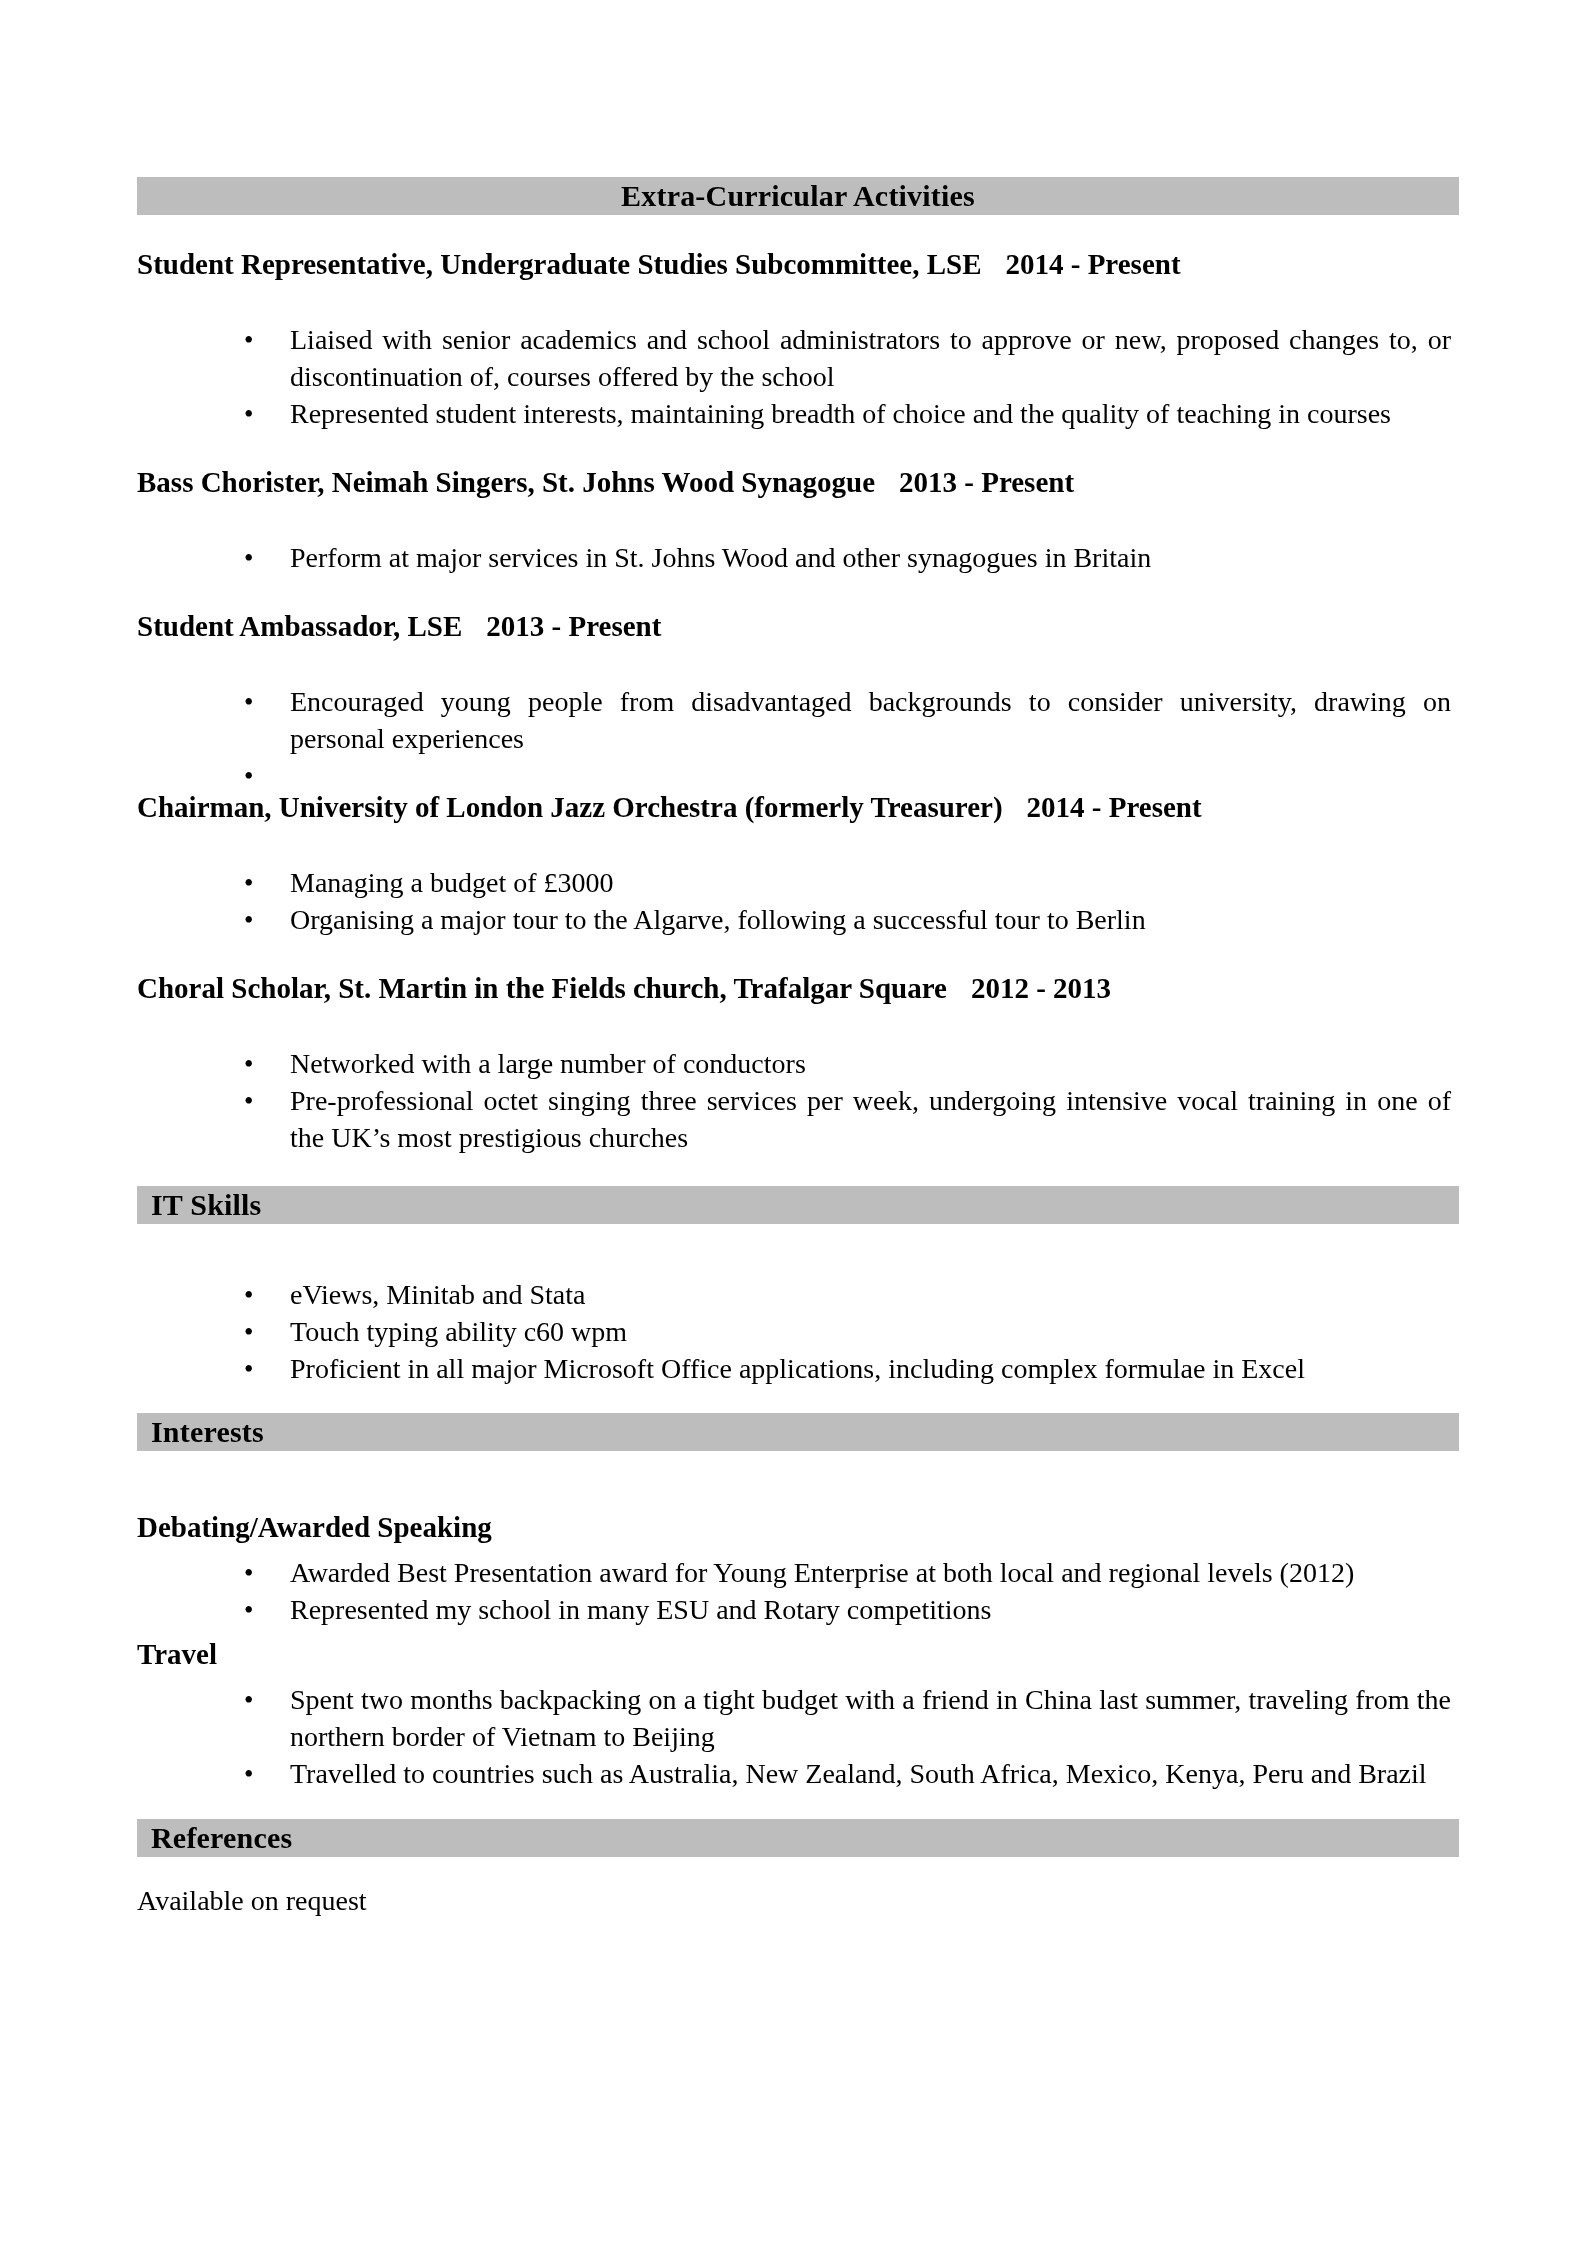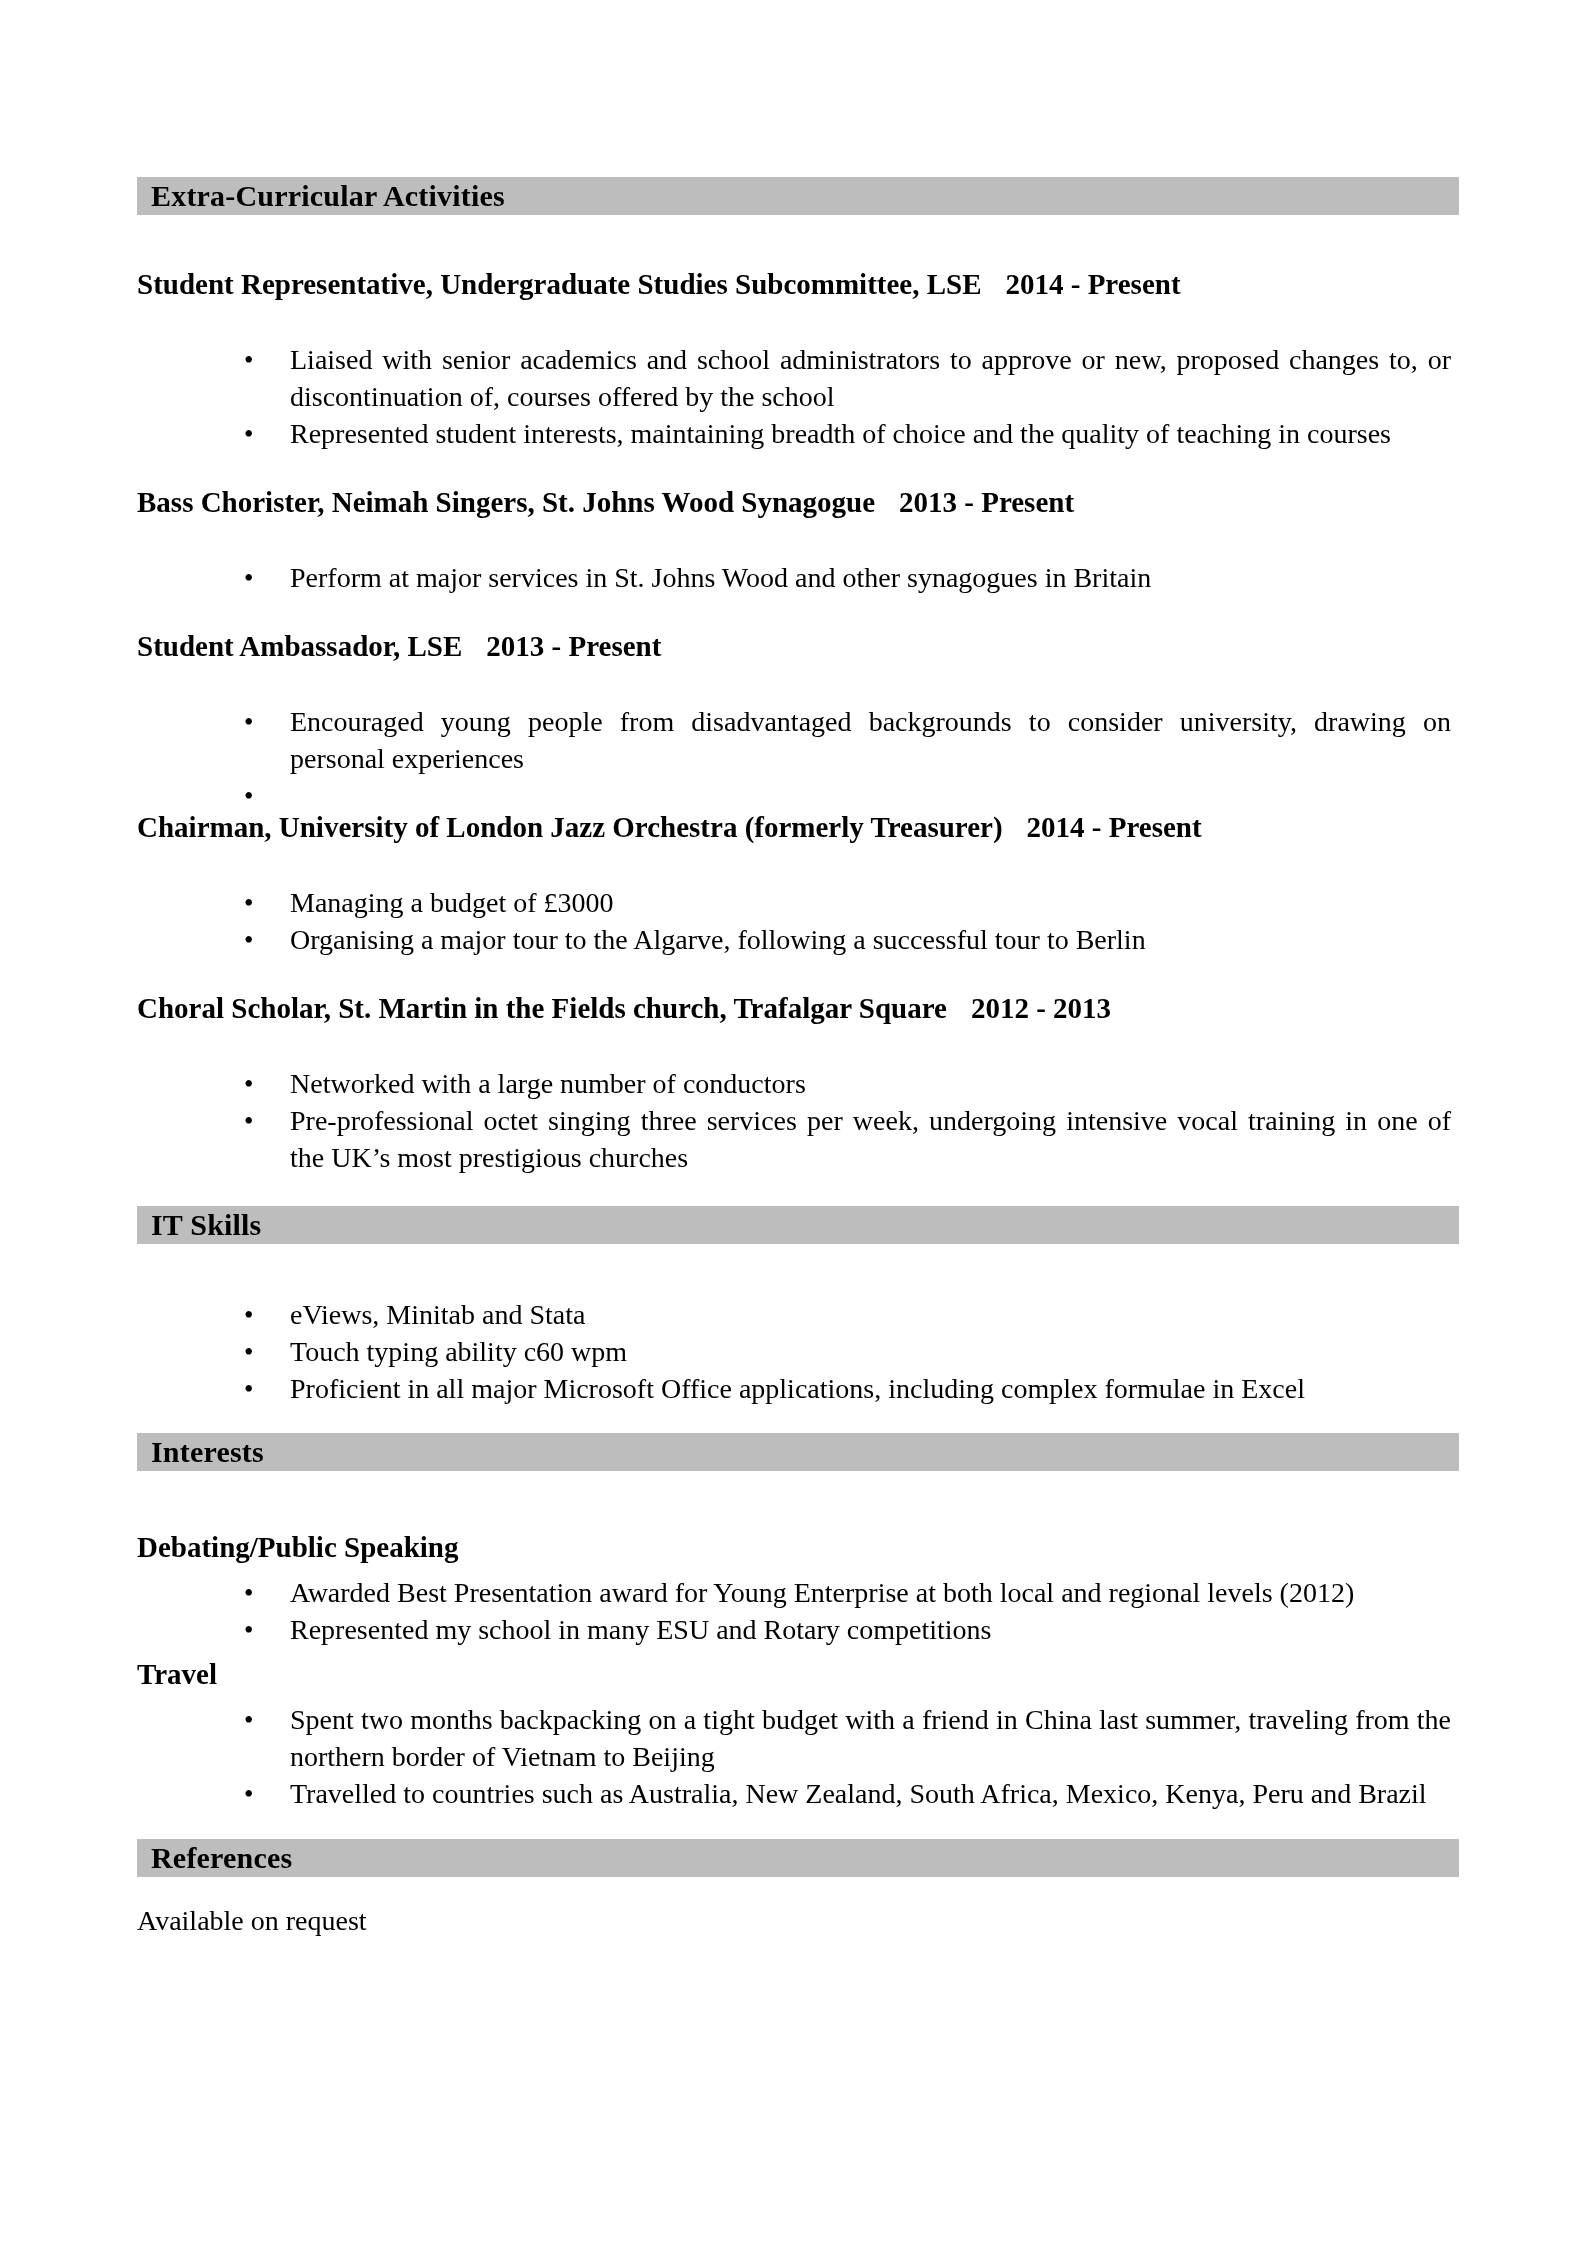--- a/index.html
+++ b/index.html
@@ -22,21 +22,21 @@
   .section-bar {
     background: var(--bar-bg, #bdbdbd);
     height: 38px;
     display: flex;
     align-items: center;
     padding: 0 14px;
     font-weight: 700;
     font-size: 30px;
     letter-spacing: 0.2px;
   }
-  .bar-extra       { margin-bottom: 52px; }
+  .bar-extra       { margin-bottom: 32px; justify-content: center; }
   .bar-it          { margin-top: 30px; margin-bottom: 52px; }
   .bar-interests   { margin-top: 26px; margin-bottom: 58px; }
   .bar-references  { margin-top: 27px; margin-bottom: 25px; }
 
   
   .entry + .entry { margin-top: 33px; }
   .entry-head {
     display: flex;
     align-items: baseline;
     gap: 24px;
@@ -184,21 +184,21 @@
       <span class="dot"></span>
       <span>Proficient in all major Microsoft Office applications, including complex formulae in Excel</span>
     </li>
   </ul>
 
   <div class="section-bar bar-interests">
     <span>Interests</span>
   </div>
 
   <div class="interest-group">
-    <div class="interest-heading">Debating/Public Speaking</div>
+    <div class="interest-heading">Debating/Awarded Speaking</div>
     <ul class="bullets">
       <li>
         <span class="dot"></span>
         <span>Awarded Best Presentation award for Young Enterprise at both local and regional levels (2012)</span>
       </li>
       <li>
         <span class="dot"></span>
         <span>Represented my school in many ESU and Rotary competitions</span>
       </li>
     </ul>

